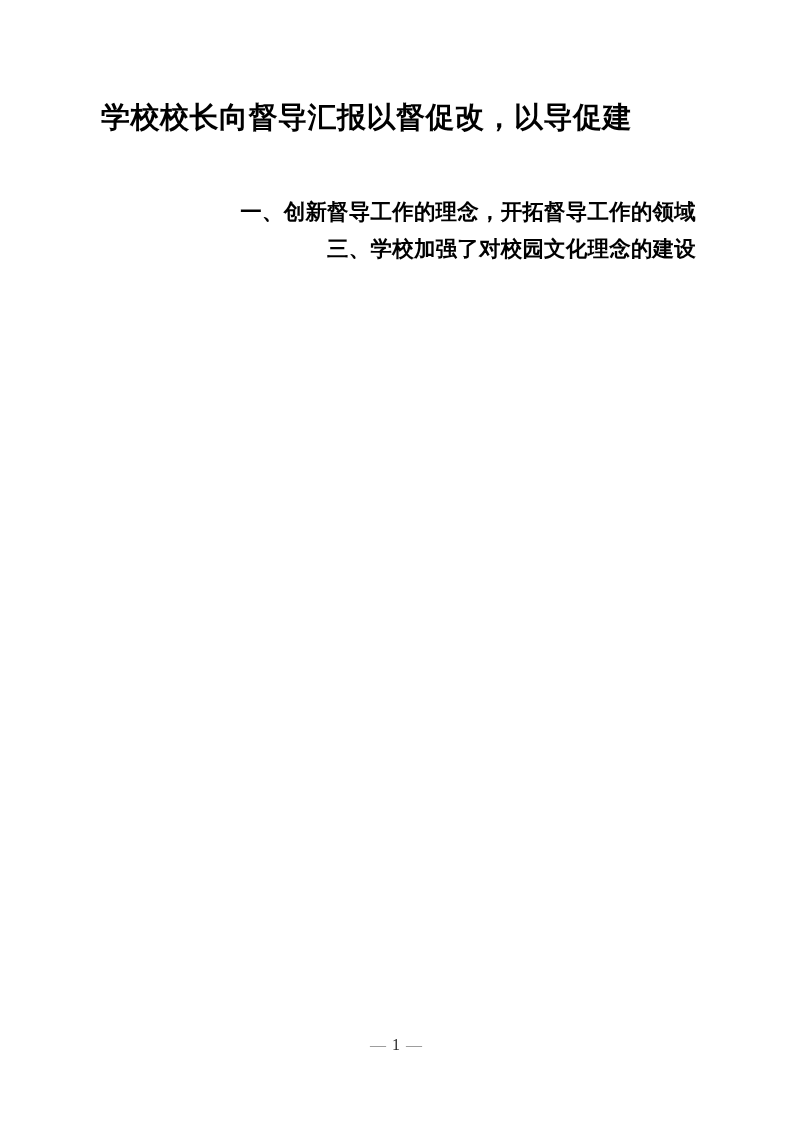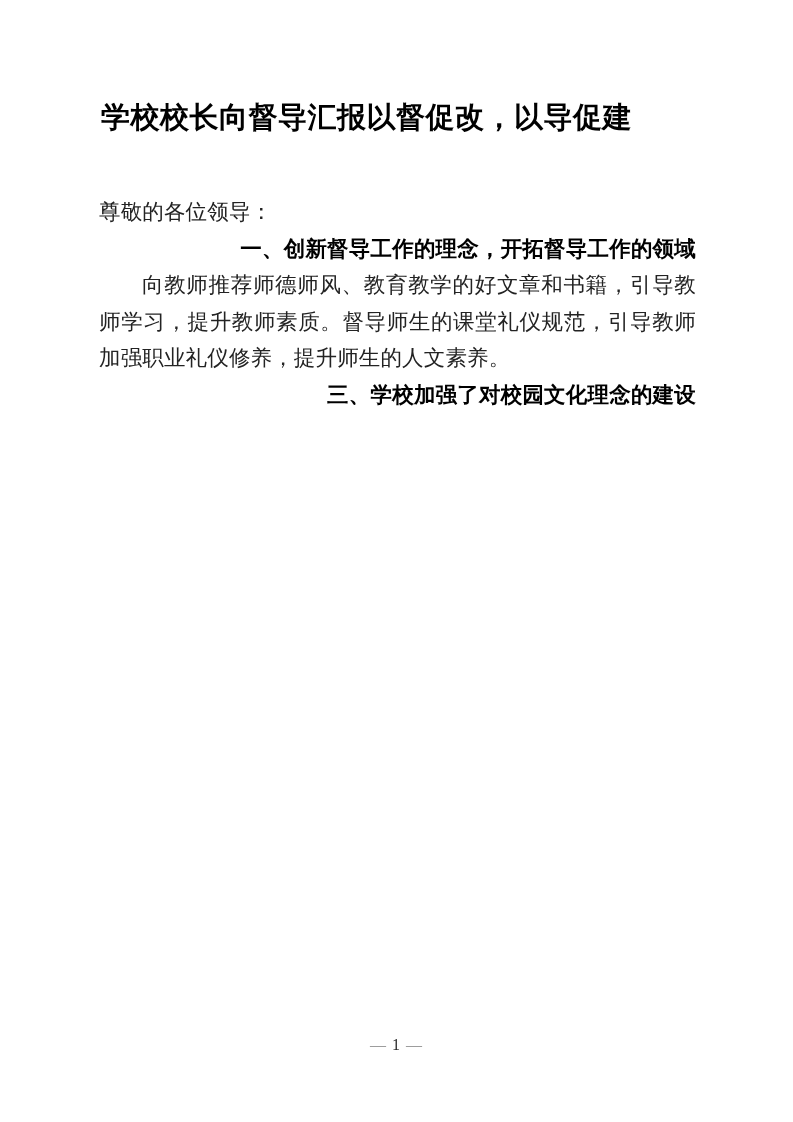--- a/index.html
+++ b/index.html
@@ -123,23 +123,21 @@
 </head>
 <body>
 
 <div class="page">
 
   <div class="content">
 
     <h1 class="doc-title">学校校长向督导汇报以督促改，以导促建</h1>
 
     <div class="blocks" id="blocks">
-        <p class="salutation">尊敬的各位领导：</p>
         <h2 class="heading">一、创新督导工作的理念，开拓督导工作的领域</h2>
-        <p class="para">向教师推荐师德师风、教育教学的好文章和书籍，引导教师学习，提升教师素质。督导师生的课堂礼仪规范，引导教师加强职业礼仪修养，提升师生的人文素养。</p>
         <h2 class="heading">三、学校加强了对校园文化理念的建设</h2>
       </div>
 
   </div>
 
   <div class="footer">
     <span class="dash">—</span><span class="pageno">1</span><span class="dash">—</span>
   </div>
 
 </div>

